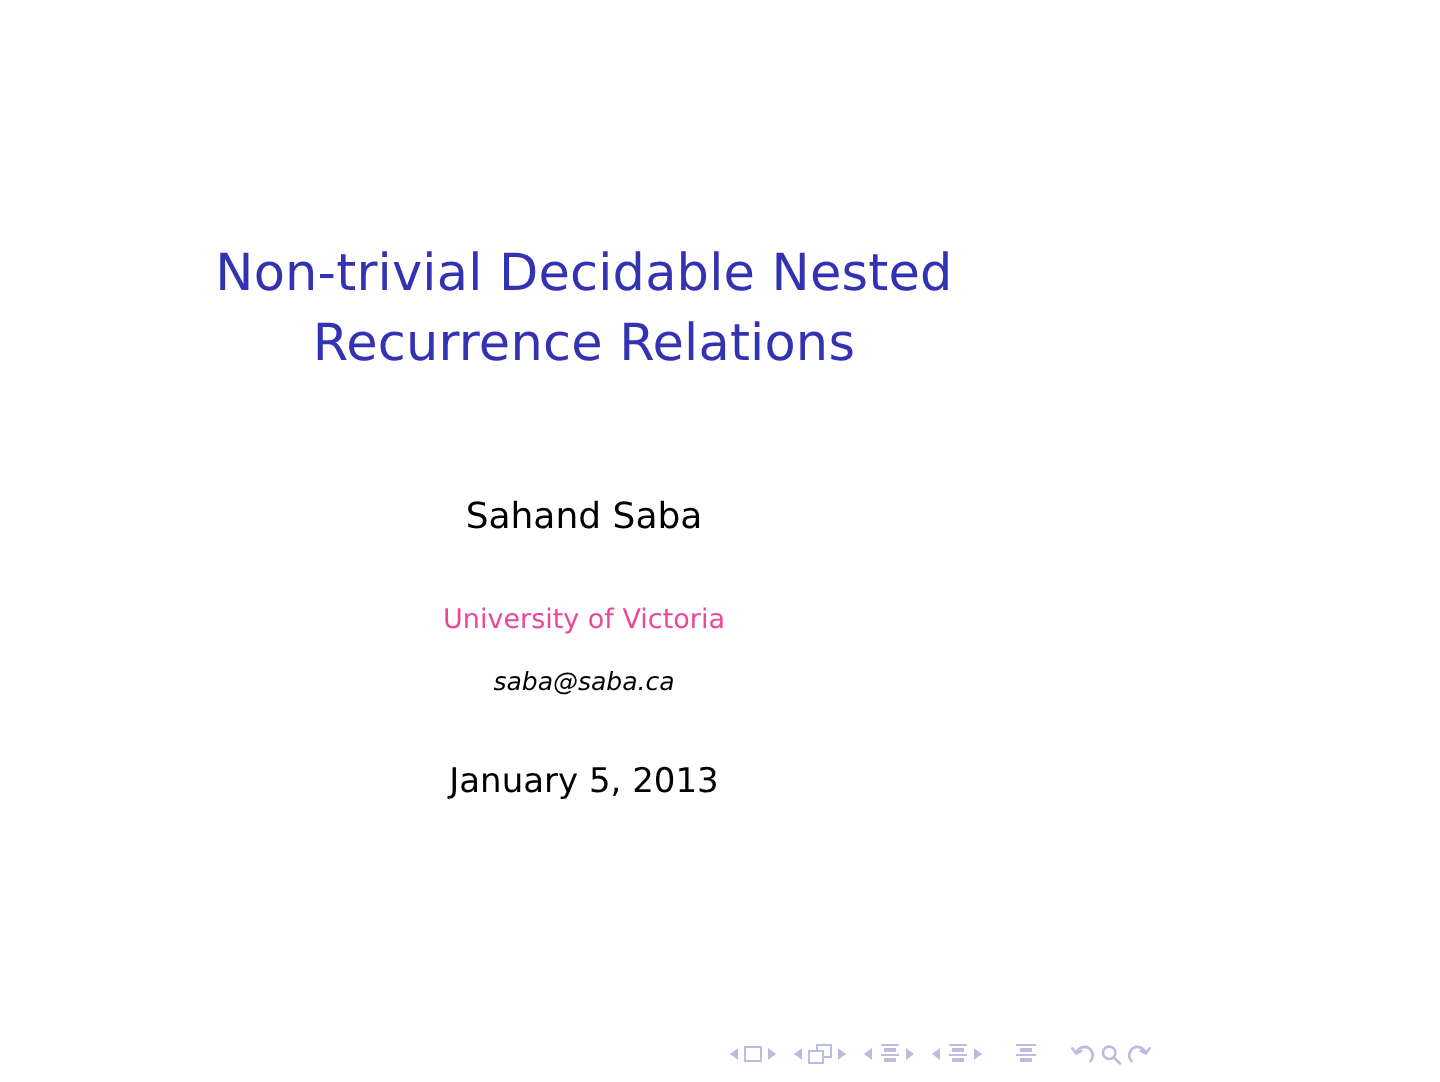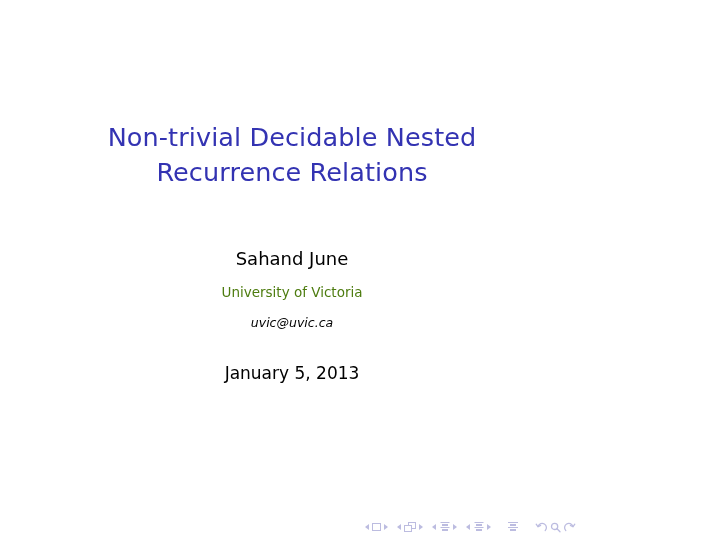--- a/index.html
+++ b/index.html
@@ -39,23 +39,23 @@
   }
 
   .author {
     margin-top: 58px;
     font-size: 18px;
     color: #000000;
     line-height: 1.3;
   }
 
   .institute {
-    margin-top: 13px;
+    margin-top: 31px;
     font-size: 13.5px;
-    color: #4d7c0f;
+    color: #ec4899;
     line-height: 1.3;
   }
 
   .email {
     margin-top: 14px;
     font-size: 12.5px;
     font-style: italic;
     color: #000000;
     line-height: 1.3;
   }
@@ -154,25 +154,25 @@
 </style>
 </head>
 <body>
 
 <div class="slide">
 
   <div class="titlepage">
 
     <h1 class="title">Non-trivial Decidable Nested Recurrence Relations</h1>
 
-    <div class="author">Sahand June</div>
+    <div class="author">Sahand Saba</div>
 
     <div class="institute">University of Victoria</div>
 
-    <div class="email">uvic@uvic.ca</div>
+    <div class="email">saba@saba.ca</div>
 
     <div class="date">January 5, 2013</div>
 
   </div>
 
   <div class="navsymbols">
 
     <div class="navgroup">
       <span class="nav-arrow left"></span>
       <span class="nav-icon icon-slide"></span>

